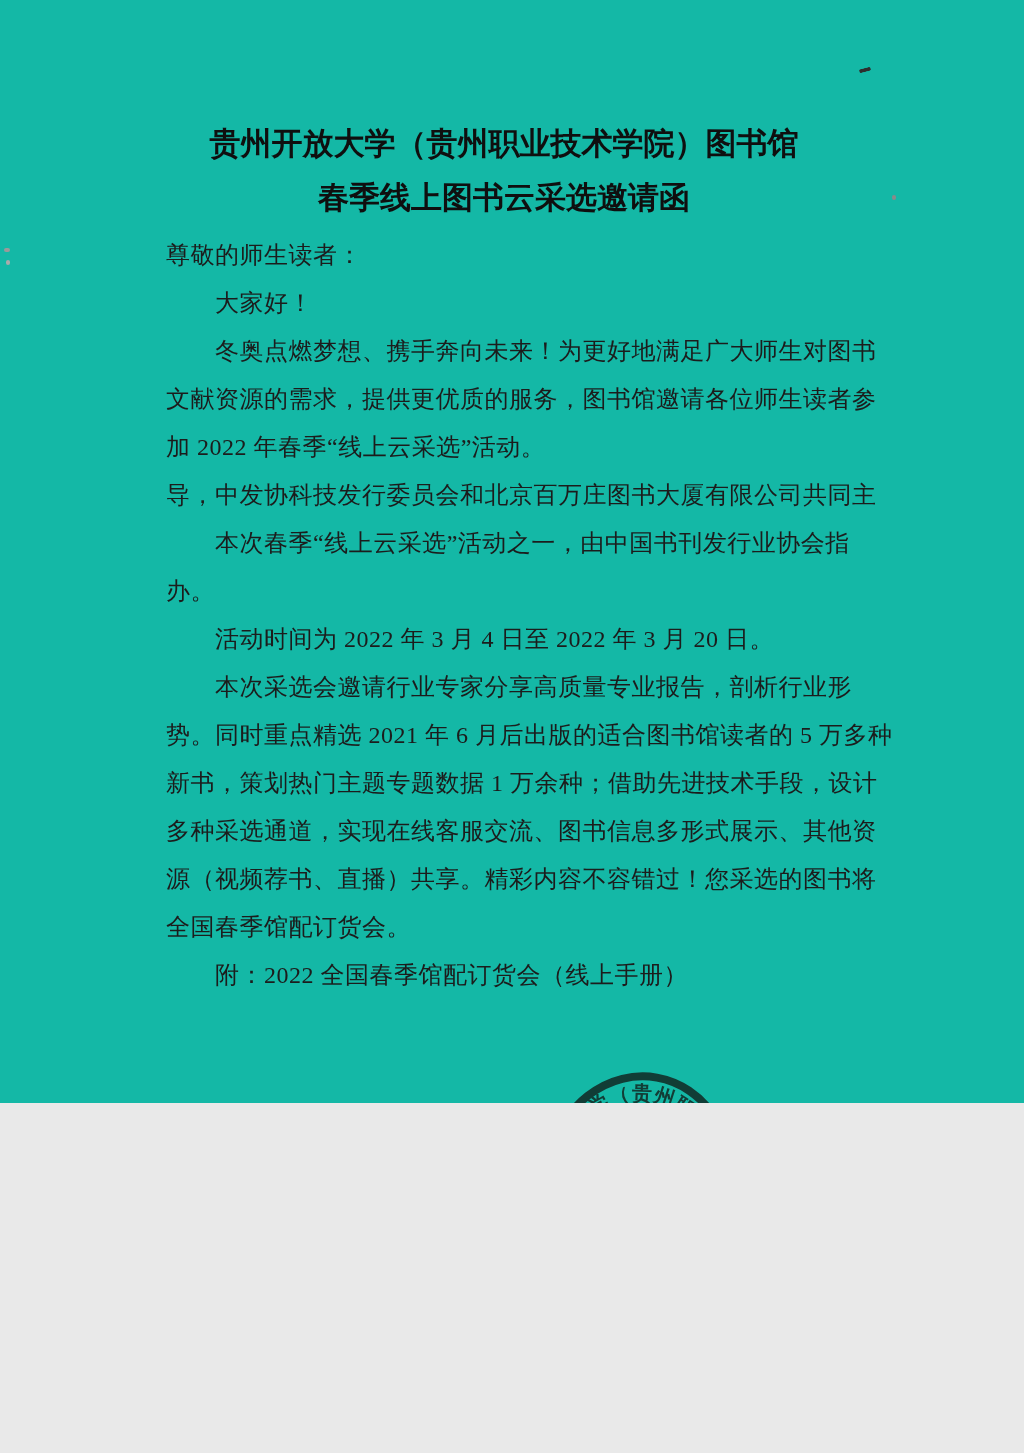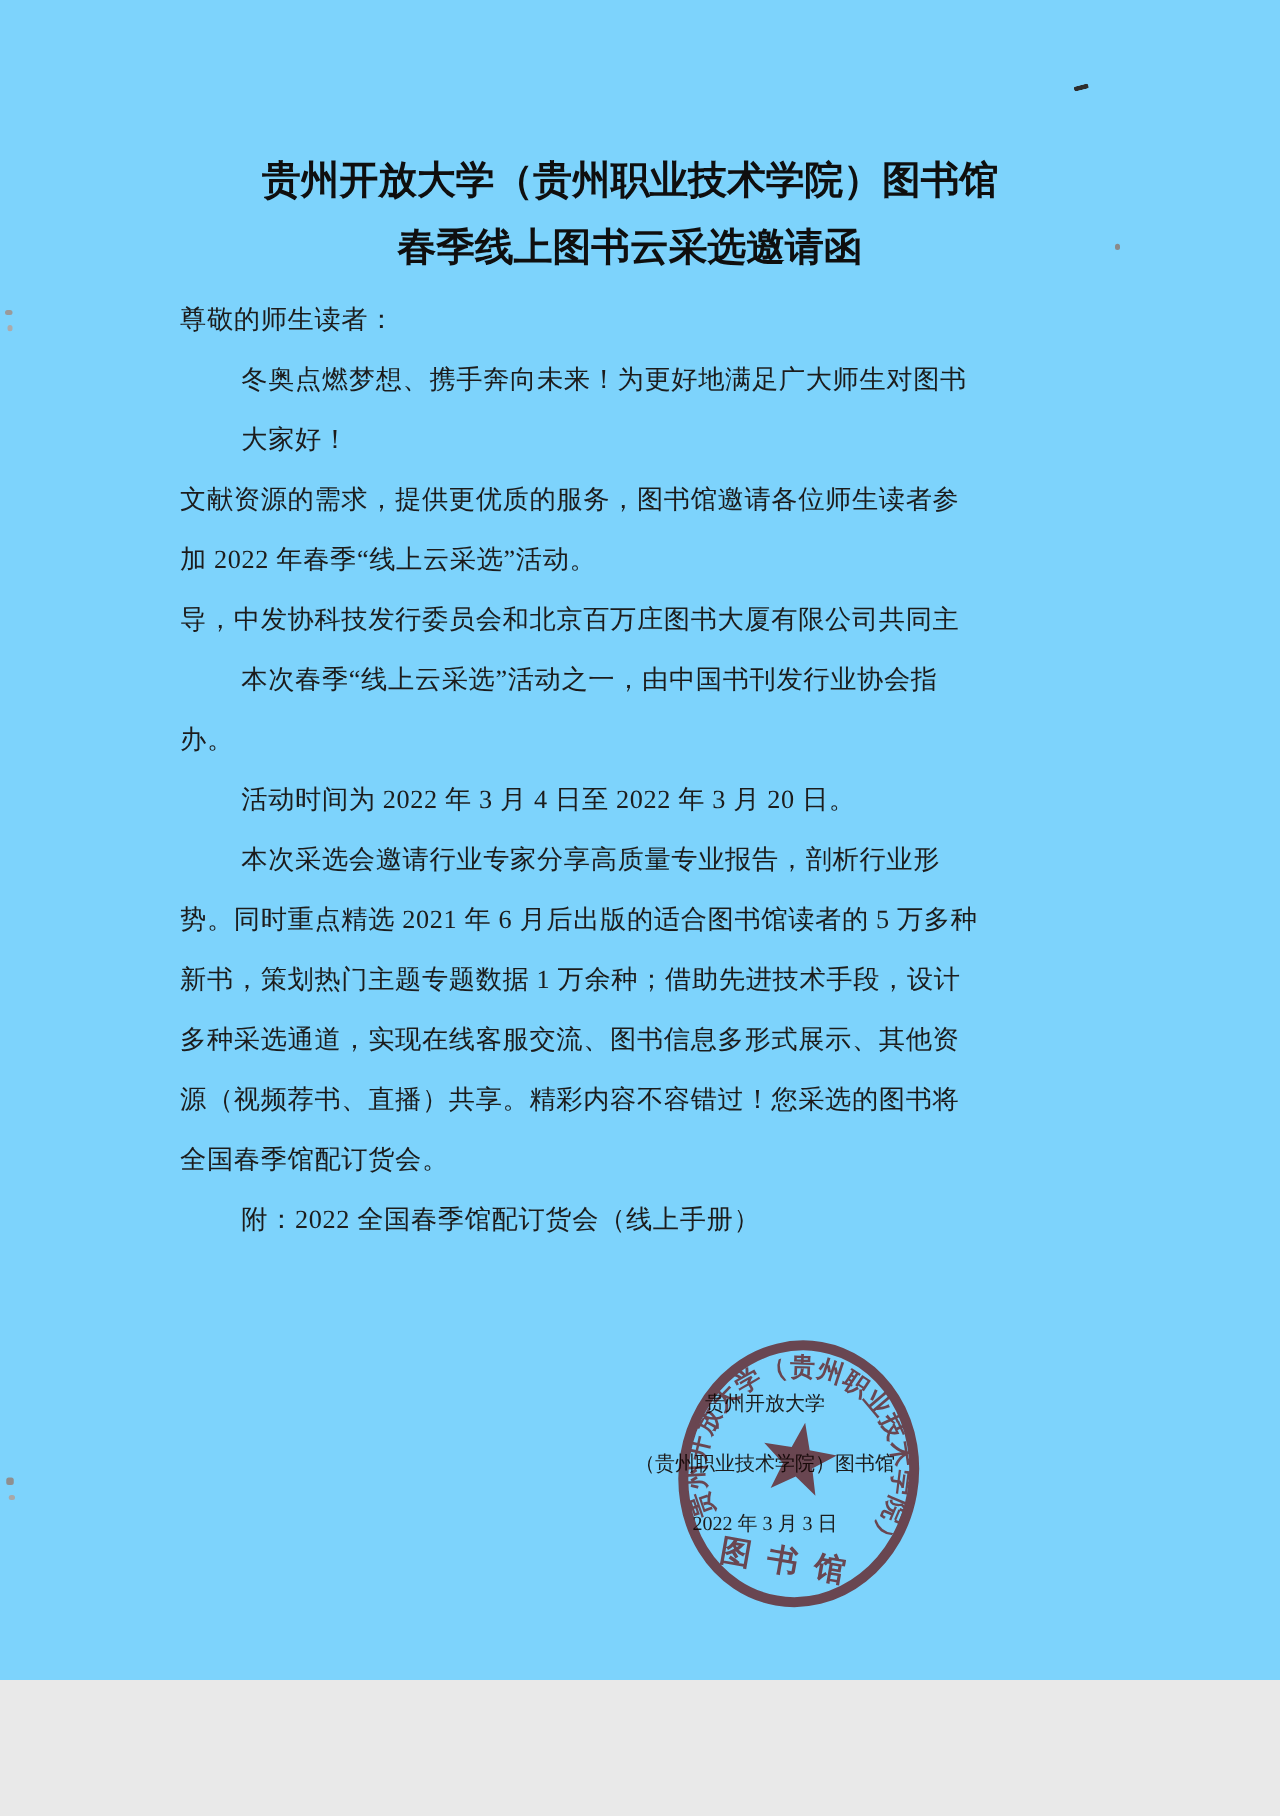--- a/index.html
+++ b/index.html
@@ -1,31 +1,31 @@
 <!DOCTYPE html>
 <html><head>
 <meta charset="utf-8">
 <style>
   * { margin:0; padding:0; box-sizing:border-box; }
   html,body { width:1024px; height:1453px; }
   body { background:#e9e9e9; font-family:"Liberation Serif", serif; }
   .page {
-    position:relative; width:1024px; height:1344px;
-    background:#7dd3fc; overflow:hidden; color:#1d1d1d;
+    position:relative; width:1024px; height:1103px;
+    background:#14b8a6; overflow:hidden; color:#1d1d1d;
   }
   .title-block {
     position:absolute; top:117px; left:148px; width:712px;
     text-align:center;
     font-family:"Liberation Sans", sans-serif;
     font-weight:bold; font-size:31px; color:#0f0f0f;
   }
   .title-line { height:54px; line-height:54px; white-space:nowrap; }
   .body-block {
-    position:absolute; top:231px; left:144px; width:730px;
-    font-size:21px; line-height:48px; color:#1c1c1c;
+    position:absolute; top:231px; left:166px; width:730px;
+    font-size:24px; line-height:48px; color:#1c1c1c;
   }
   .line { height:48px; white-space:nowrap; letter-spacing:0.5px; }
   .line.indent { padding-left:49px; }
   .signature-block {
     position:absolute; top:1100px; left:412px; width:400px;
     text-align:center; font-size:16px; line-height:48px; color:#1c1c1c;
   }
   .sig-line { height:48px; white-space:nowrap; }
   .stamp {
     position:absolute; left:541px; top:1068px; width:196px; height:222px;
@@ -59,22 +59,22 @@
 
 <div class="page">
 
   <div class="title-block">
     <div class="title-line">贵州开放大学（贵州职业技术学院）图书馆</div>
     <div class="title-line">春季线上图书云采选邀请函</div>
   </div>
 
   <div class="body-block">
       <div class="line">尊敬的师生读者：</div>
+      <div class="line indent">大家好！</div>
       <div class="line indent">冬奥点燃梦想、携手奔向未来！为更好地满足广大师生对图书</div>
-      <div class="line indent">大家好！</div>
       <div class="line">文献资源的需求，提供更优质的服务，图书馆邀请各位师生读者参</div>
       <div class="line">加 2022 年春季“线上云采选”活动。</div>
       <div class="line">导，中发协科技发行委员会和北京百万庄图书大厦有限公司共同主</div>
       <div class="line indent">本次春季“线上云采选”活动之一，由中国书刊发行业协会指</div>
       <div class="line">办。</div>
       <div class="line indent">活动时间为 2022 年 3 月 4 日至 2022 年 3 月 20 日。</div>
       <div class="line indent">本次采选会邀请行业专家分享高质量专业报告，剖析行业形</div>
       <div class="line">势。同时重点精选 2021 年 6 月后出版的适合图书馆读者的 5 万多种</div>
       <div class="line">新书，策划热门主题专题数据 1 万余种；借助先进技术手段，设计</div>
       <div class="line">多种采选通道，实现在线客服交流、图书信息多形式展示、其他资</div>

